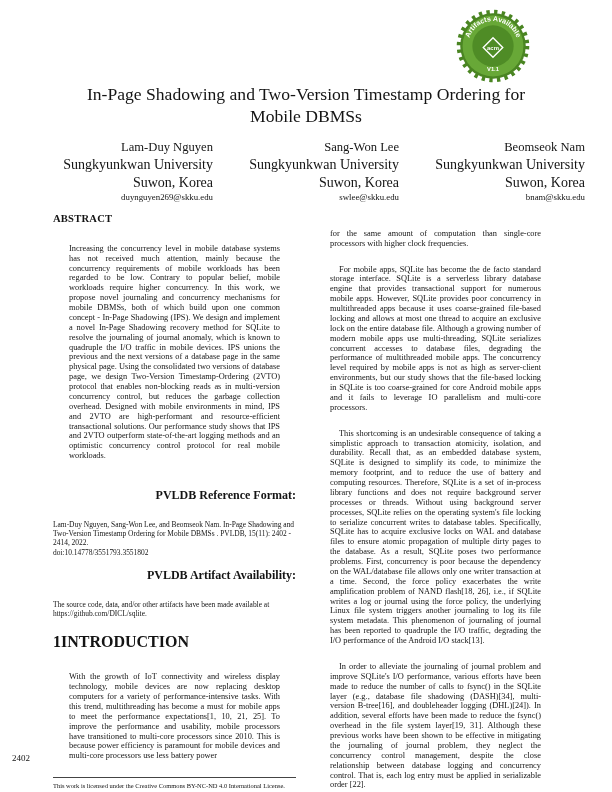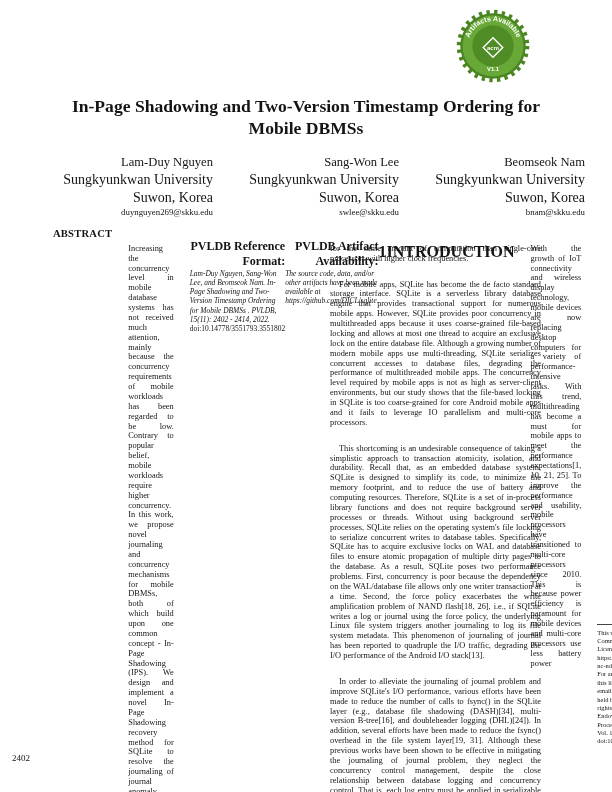--- a/index.html
+++ b/index.html
@@ -11,39 +11,39 @@
     font-family:"Liberation Serif", serif;
     color:#141414;
     overflow:hidden;
   }
   
   .badge{position:absolute;top:7px;left:454px;width:78px;height:78px;}
   .badge text{font-family:"Liberation Sans", sans-serif;}
   
   .title-block{padding-top:79px;text-align:center;}
   h1.title{
-    margin:16px auto;max-width:478px;
-    font-size:17.6px;line-height:1.26;font-weight:bold;
+    margin:4px auto;max-width:478px;
+    font-size:17.6px;line-height:1.26;font-weight:normal;
   }
   
   .authors{display:flex;justify-content:center;margin-top:13px;}
   .author{width:186px;text-align:right;}
   .author-name{font-size:12.6px;line-height:1.25;}
   .author-line{font-size:14px;line-height:1.3;}
   .author-email{font-size:8.8px;line-height:1.3;}
   
   .columns{display:flex;gap:18px;padding:0 53px;margin-top:9px;}
   .col{width:243px;}
-  .col-left{display:flex;flex-direction:row;height:518px;}
+  .col-left{display:flex;flex-direction:column;height:518px;}
   .sec-heading{font-size:10.6px;font-weight:bold;margin:0 0 4px 0;letter-spacing:.2px;}
   .body-par{font-size:8.35px;line-height:1.185;text-align:justify;margin:16px;font-family:Liberation Serif, serif;}
   .indent{text-indent:9px;}
   .refblock{margin-top:11px;font-size:7.45px;line-height:1.24;}
   .refblock .ref-heading{font-weight:bold;font-size:12px;text-align:right;}
-  .refblock .ref-text{margin:0 0 0 0;font-style:italic;}
+  .refblock .ref-text{margin:17px 0 0 0;}
   .intro-heading{font-size:16px;font-weight:bold;margin:15px 0 5px 0;}
   
   .footnote{margin-top:auto;border-top:0.7px solid #444;padding-top:4px;
     font-size:6.45px;line-height:1.3;text-align:left;}
   .footnote div{margin:0;}
   
   .page-number{position:absolute;left:12px;right:0;bottom:29px;text-align:left;font-size:9px;}
 </style>
 </head>
 <body>

